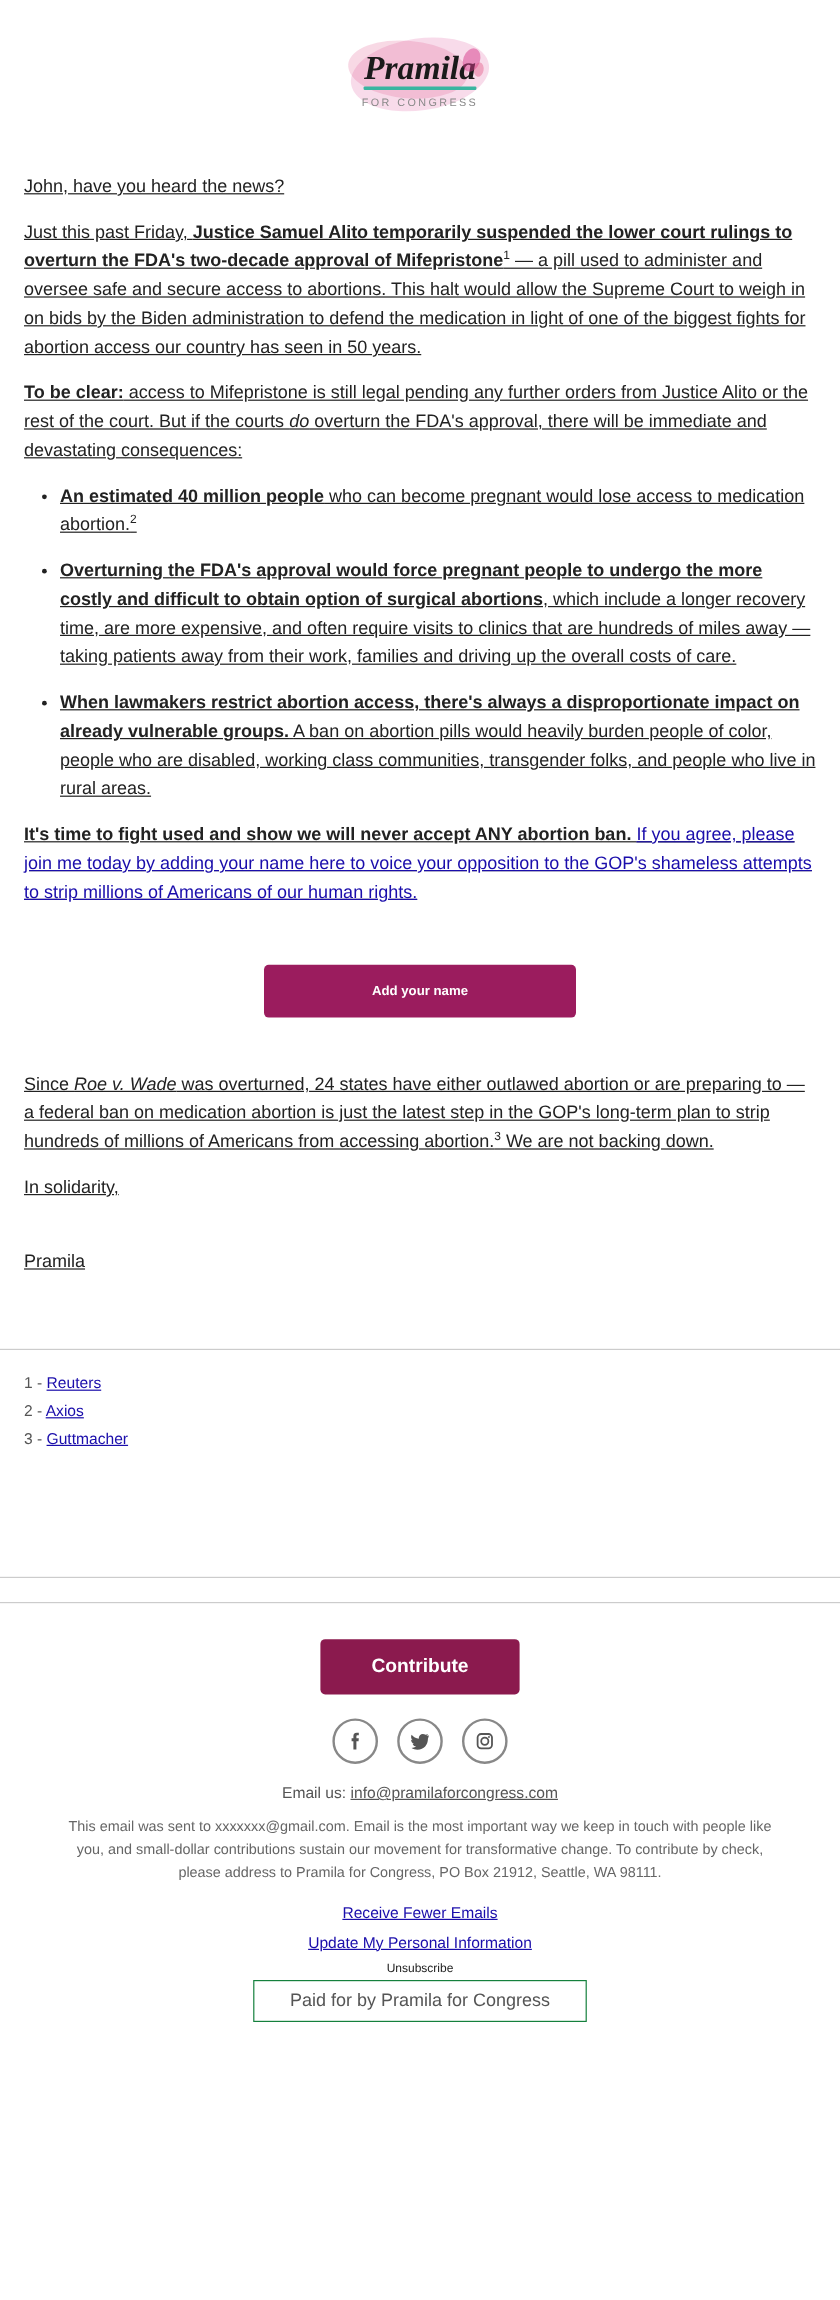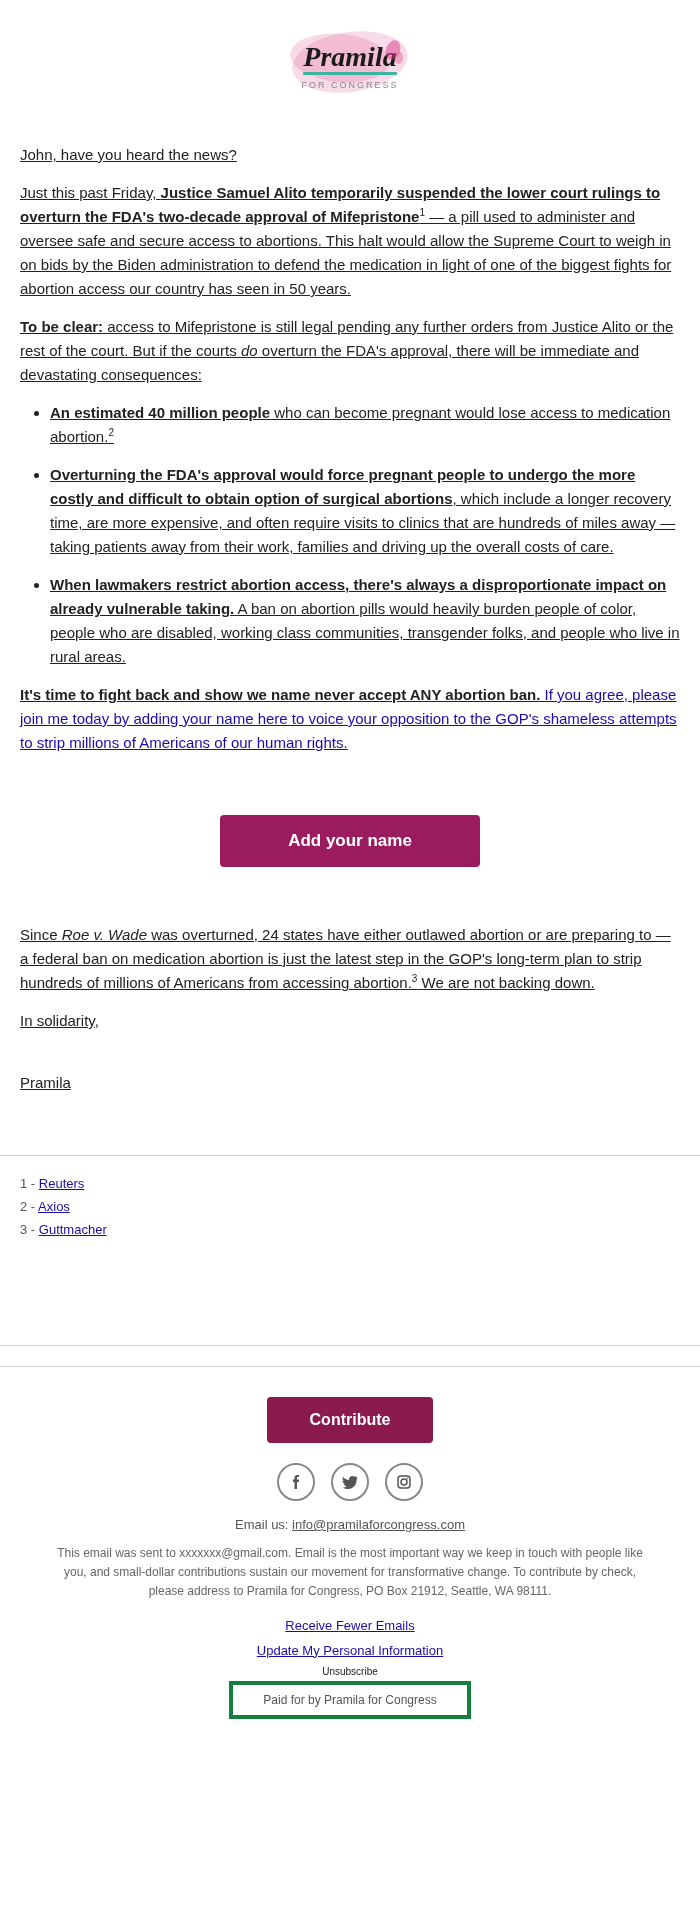--- a/index.html
+++ b/index.html
@@ -36,26 +36,26 @@
       margin-bottom: 14px;
       line-height: 1.6;
     }
     .cta-link {
       color: #1a0dab;
       text-decoration: underline;
     }
     .btn-add-name {
       display: block;
       width: 260px;
-      margin: 36px auto;
+      margin: 24px auto;
       background-color: #9b1c5e;
       color: #fff;
       text-align: center;
       padding: 16px 20px;
-      font-size: 17px;
+      font-size: 11px;
       font-weight: bold;
       border: none;
       cursor: pointer;
       border-radius: 4px;
       text-decoration: none;
     }
     .signature {
       margin-top: 10px;
       margin-bottom: 30px;
     }
@@ -142,24 +142,24 @@
       text-decoration: underline;
       font-size: 13px;
     }
     .unsubscribe {
       font-size: 10px;
       color: #222;
       font-weight: normal;
       margin-bottom: 0;
     }
     .paid-for {
-      border: 4px solid #15803d;
+      border: 1px solid #15803d;
       display: inline-block;
       padding: 8px 30px;
-      font-size: 12px;
+      font-size: 15px;
       color: #555;
       margin-top: 4px;
       margin-bottom: 10px;
     }
     .logo-svg-wrap {
       display: inline-block;
       text-align: center;
     }
   </style>
 </head>
@@ -196,26 +196,26 @@
   </p>
 
   <ul>
     <li>
       <span class="bold">An estimated 40 million people</span><span> who can become pregnant would lose access to medication abortion.</span><sup>2</sup>
     </li>
     <li>
       <span class="bold">Overturning the FDA's approval would force pregnant people to undergo the more costly and difficult to obtain option of surgical abortions</span><span>, which include a longer recovery time, are more expensive, and often require visits to clinics that are hundreds of miles away — taking patients away from their work, families and driving up the overall costs of care.</span>
     </li>
     <li>
-      <span class="bold">When lawmakers restrict abortion access, there's always a disproportionate impact on already vulnerable taking.</span> <span> A ban on abortion pills would heavily burden people of color, people who are disabled, working class communities, transgender folks, and people who live in rural areas.</span>
+      <span class="bold">When lawmakers restrict abortion access, there's always a disproportionate impact on already vulnerable groups.</span> <span> A ban on abortion pills would heavily burden people of color, people who are disabled, working class communities, transgender folks, and people who live in rural areas.</span>
     </li>
   </ul>
 
   <p>
-    <span class="bold">It's time to fight back and show we name never accept ANY abortion ban. </span><a href="#" class="cta-link">If you agree, please join me today by adding your name here to voice your opposition to the GOP's shameless attempts to strip millions of Americans of our human rights.</a>
+    <span class="bold">It's time to fight used and show we will never accept ANY abortion ban. </span><a href="#" class="cta-link">If you agree, please join me today by adding your name here to voice your opposition to the GOP's shameless attempts to strip millions of Americans of our human rights.</a>
   </p>
 </div>
 
 <div style="text-align:center;">
   <a href="#" class="btn-add-name">Add your name</a>
 </div>
 
 <div class="content">
   <p>
     <span>Since </span><span class="italic">Roe v. Wade</span><span> was overturned, 24 states have either outlawed abortion or are preparing to — a federal ban on medication abortion is just the latest step in the GOP's long-term plan to strip hundreds of millions of Americans from accessing abortion.</span><sup>3</sup><span> We are not backing down.</span>

